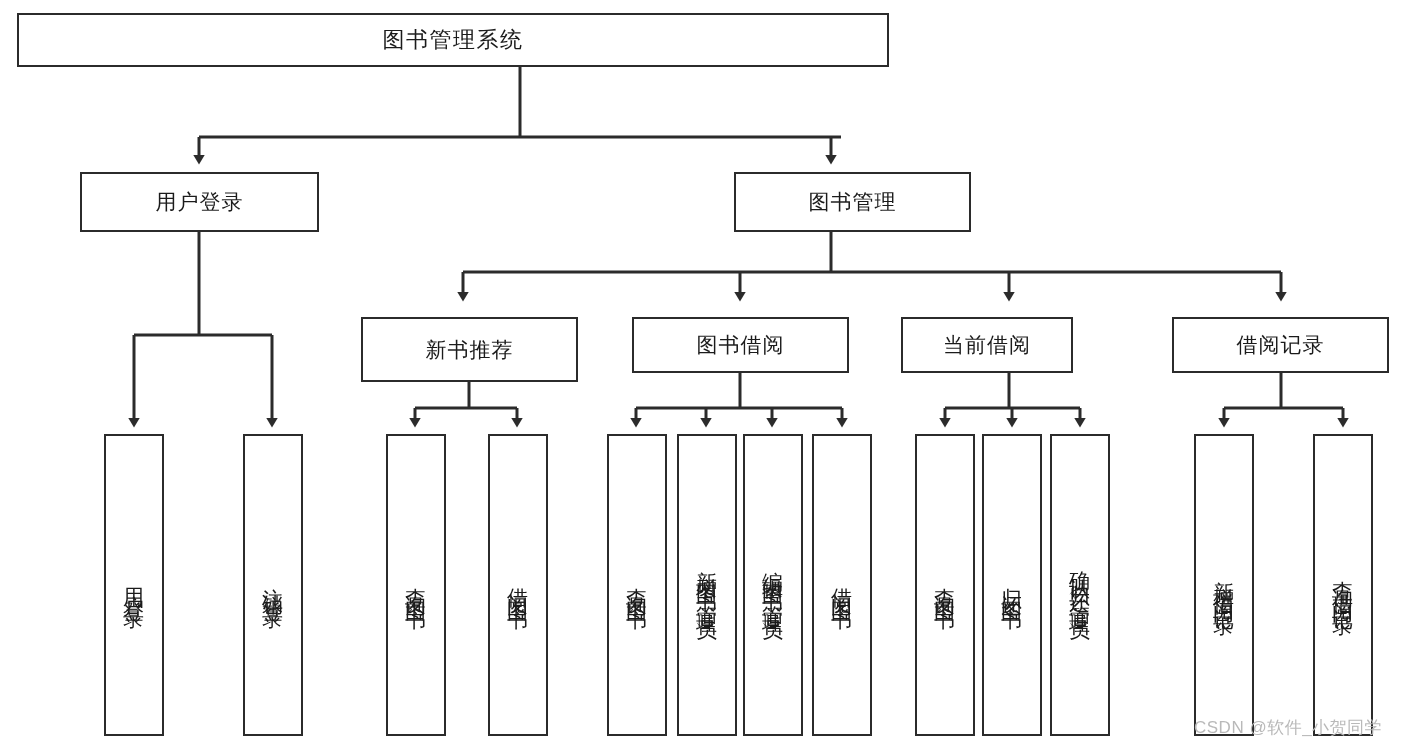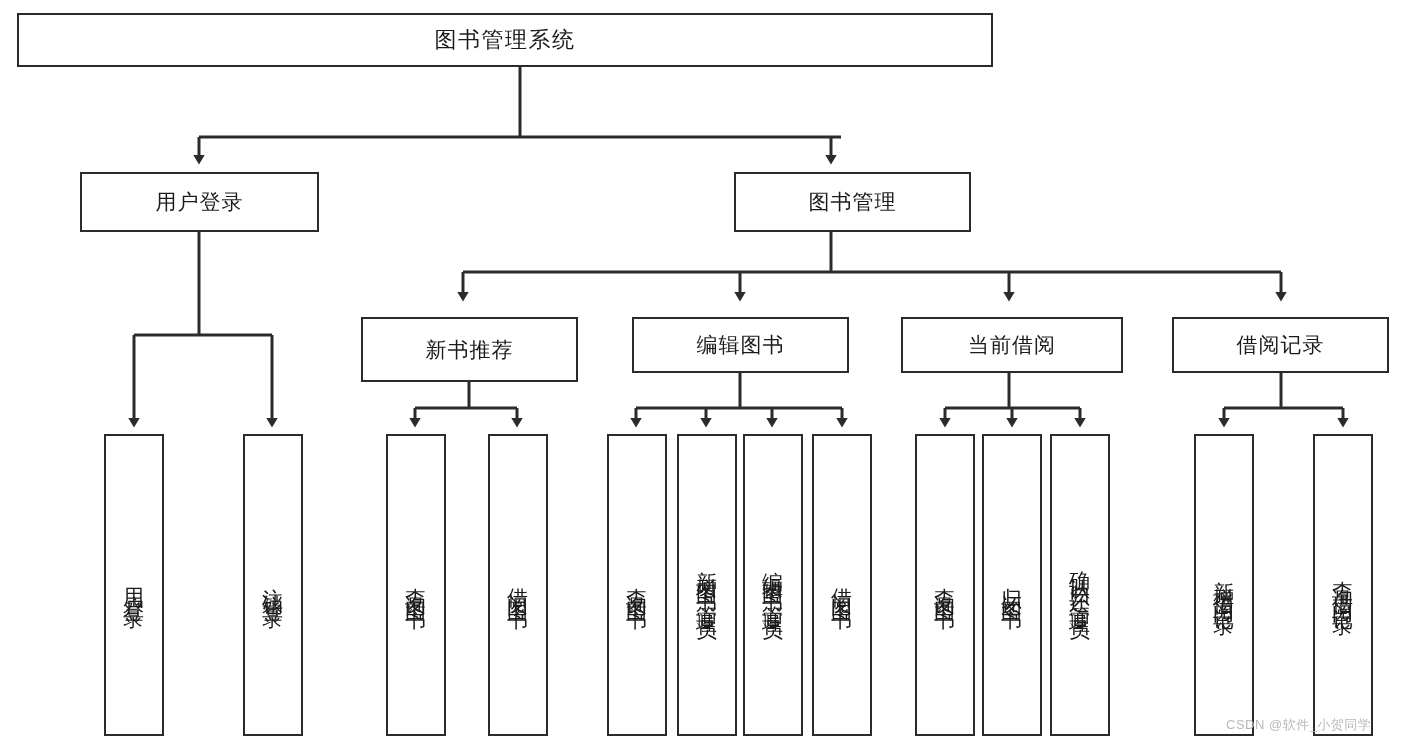--- a/index.html
+++ b/index.html
@@ -52,26 +52,25 @@
     padding-top: 6px;
     padding-bottom: 6px;
   }
   .node.vert .vlabel {
     writing-mode: vertical-rl;
     text-orientation: upright;
     white-space: nowrap;
   }
   .watermark {
     position: absolute;
-    font-size: 13px;
+    font-size: 17px;
     color: #b9b9b9;
     letter-spacing: 0.5px;
     white-space: nowrap;
     pointer-events: none;
-    padding-left: 32px;
   }
 </style>
 </head>
 <body>
 
 <div id="canvas">
 
   <svg id="wires" viewBox="0 0 1405 747" xmlns="http://www.w3.org/2000/svg">
     <defs>
       <marker id="arrow" markerWidth="10" markerHeight="12" refX="1.5" refY="6" orient="auto" markerUnits="userSpaceOnUse">
@@ -115,38 +114,38 @@
       <path d="M1012,408 L1012,419" marker-end="url(#arrow)"></path>
       <path d="M1080,408 L1080,419" marker-end="url(#arrow)"></path>
 
       <path d="M1281,373 L1281,408"></path>
       <path d="M1224,408 L1343,408"></path>
       <path d="M1224,408 L1224,419" marker-end="url(#arrow)"></path>
       <path d="M1343,408 L1343,419" marker-end="url(#arrow)"></path>
     </g>
   </svg>
 
-  <div class="node root" style="left:17px; top:13px; width:976px; height:54px;">
+  <div class="node root" style="left:17px; top:13px; width:872px; height:54px;">
     <span>图书管理系统</span>
   </div>
 
   <div class="node horiz" style="left:80px; top:172px; width:239px; height:60px;">
     <span>用户登录</span>
   </div>
   <div class="node horiz" style="left:712px; top:172px; width:237px; height:60px;margin-left:22px;">
     <span>图书管理</span>
   </div>
 
   <div class="node horiz" style="left:361px; top:317px; width:217px; height:65px;">
     <span>新书推荐</span>
   </div>
   <div class="node horiz" style="left:632px; top:317px; width:217px; height:56px;">
-    <span>编辑图书</span>
+    <span>图书借阅</span>
   </div>
-  <div class="node horiz" style="left:901px; top:317px; width:222px; height:56px;">
+  <div class="node horiz" style="left:901px; top:317px; width:172px; height:56px;">
     <span>当前借阅</span>
   </div>
   <div class="node horiz" style="left:1172px; top:317px; width:217px; height:56px;">
     <span>借阅记录</span>
   </div>
 
   <div class="node vert" style="left:104px; top:434px; width:60px; height:302px;">
     <span class="vlabel">用户登录</span>
   </div>
   <div class="node vert" style="left:243px; top:434px; width:60px; height:302px;">

